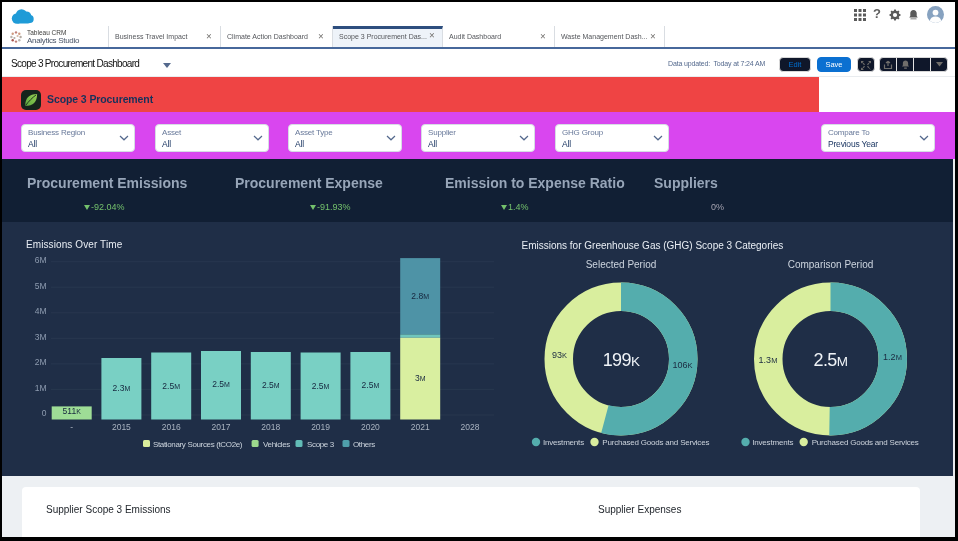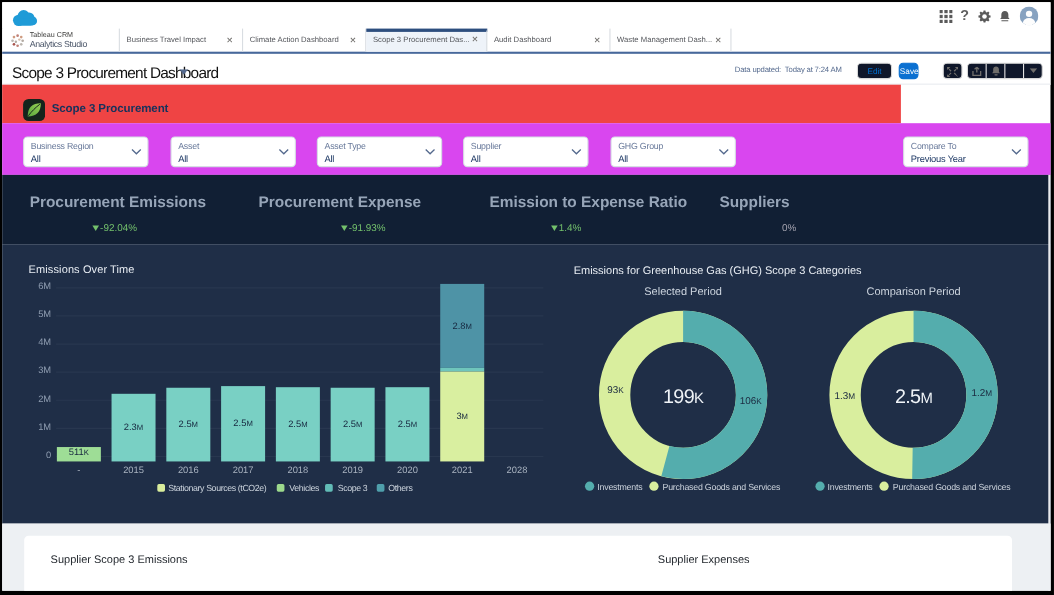--- a/index.html
+++ b/index.html
@@ -11,21 +11,21 @@
   #topbar { left:0; top:0; width:953px; height:24px; background:#fff; }
   
   #tabstrip { left:0; top:24px; width:953px; height:23px; background:#fff; border-bottom:2px solid #47689b; }
   .tab { position:absolute; top:0; height:21px; border-right:1px solid #d9dde2;
     font-size:7px; color:#54565b; }
   .tab .nm { position:absolute; left:6px; top:7px; }
   .tab .x { position:absolute; top:6px; font-size:7.5px; color:#706e6b; }
   #tab-active { background:#eef3f9; border-top:3px solid #2d4e7e; }
   
   #toolbar { left:0; top:47px; width:953px; height:28px; background:#fff; border-bottom:1px solid #e9ecef; }
-  #dashtitle { left:9px; top:9px; font-size:14px; letter-spacing:-0.7px; color:#121212; }
+  #dashtitle { left:9px; top:9px; font-size:10px; letter-spacing:-0.7px; color:#121212; }
   .btn { position:absolute; top:8px; height:15px; border:1px solid #d8d8d8; border-radius:4px;
      background:#0f172a; font-size:7.5px; text-align:center; }
   
   #titleband { left:0; top:75px; width:817px; height:35px; background:#ef4444; }
   
   #filterband { left:0; top:110px; width:953px; height:47px; background:#d946ef; }
   .fbox { position:absolute; top:11.5px; width:114px; height:28px; background:#fff;
     border:1px solid #d6dde4; border-radius:4px; }
   .fbox .lab { position:absolute; left:6px; top:3.5px; font-size:8px; letter-spacing:-0.2px; color:#68799a; }
   .fbox .val { position:absolute; left:6px; top:14px; font-size:8.5px; letter-spacing:-0.2px; color:#1c3763; }
@@ -136,21 +136,21 @@
       </div>
   </div>
 
   <div id="toolbar" class="abs">
     <div id="dashtitle" class="abs">Scope 3 Procurement Dashboard</div>
     <svg class="abs" style="left:161px;top:14px" width="8" height="5" viewBox="0 0 8 5">
         <path d="M0 0h8L4 5z" fill="#54698d"></path>
       </svg>
     <div class="abs" style="left:666px;top:11px;font-size:7px;letter-spacing:-0.15px;color:#54698d">Data updated:&nbsp; Today at 7:24 AM</div>
     <div class="btn" style="left:777px;width:32px;color:#0070d2;line-height:13px">Edit</div>
-    <div class="btn" style="left:815px;width:18px;background:#0b70d1;border-color:#0b70d1;color:#fff;line-height:13px">Save</div>
+    <div class="btn" style="left:815px;width:34px;background:#0b70d1;border-color:#0b70d1;color:#fff;line-height:13px">Save</div>
     <div class="btn" style="left:855px;width:18px;"></div>
     <svg class="abs" style="left:859px;top:12px" width="10" height="9" viewBox="0 0 10 9" fill="#706e6b">
       <path d="M0 0l4 3.2-1 1L0 0zM10 0L6 3.2l1 1L10 0zM0 9l4-3.2-1-1L0 9zM10 9L6 5.8l1-1L10 9z"></path>
       <path d="M0 0h3L0 2.6zM10 0H7l3 2.6zM0 9h3L0 6.4zM10 9H7l3 2.6z" transform="translate(0,0)"></path>
     </svg>
     <div class="btn" style="left:877px;width:69px;"></div>
     <div class="abs" style="left:894px;top:9px;width:1px;height:13px;background:#e3e3e3"></div>
     <div class="abs" style="left:911px;top:9px;width:1px;height:13px;background:#e3e3e3"></div>
     <div class="abs" style="left:928px;top:9px;width:1px;height:13px;background:#e3e3e3"></div>
     <svg class="abs" style="left:881px;top:11px" width="10" height="10" viewBox="0 0 10 10" fill="none" stroke="#706e6b">

